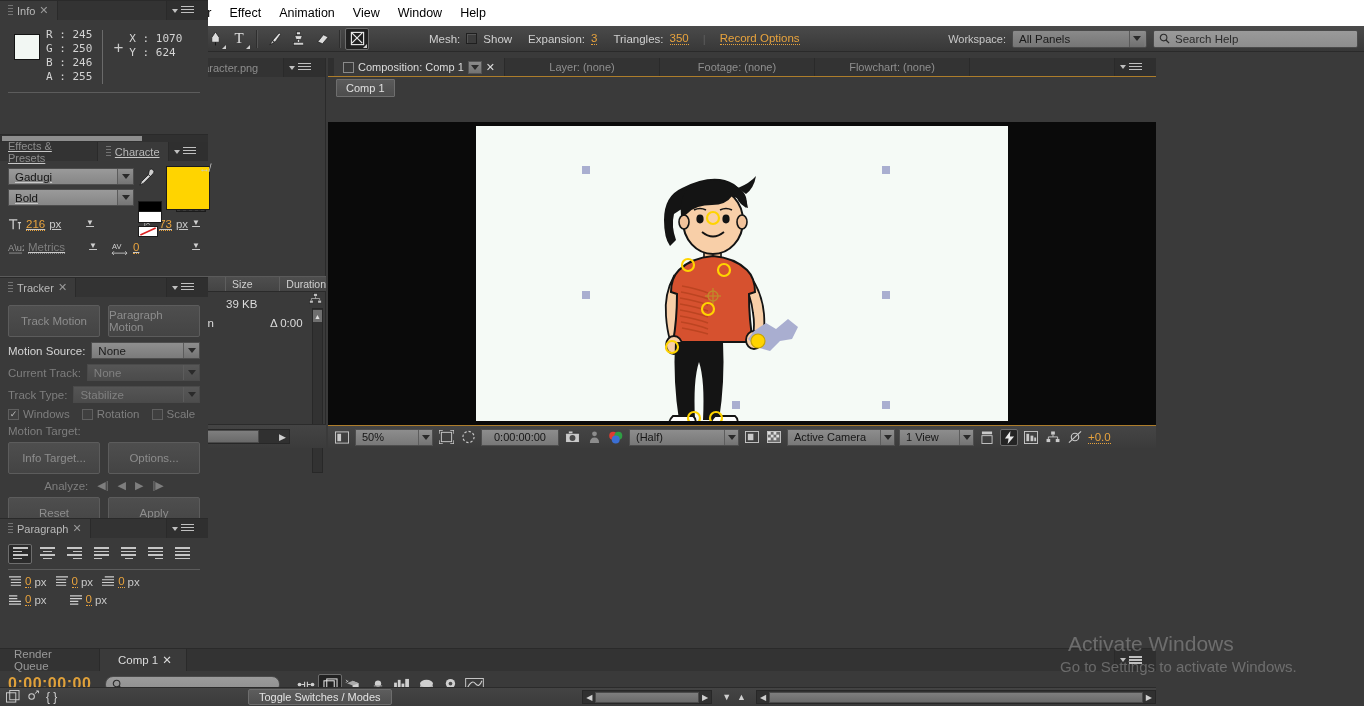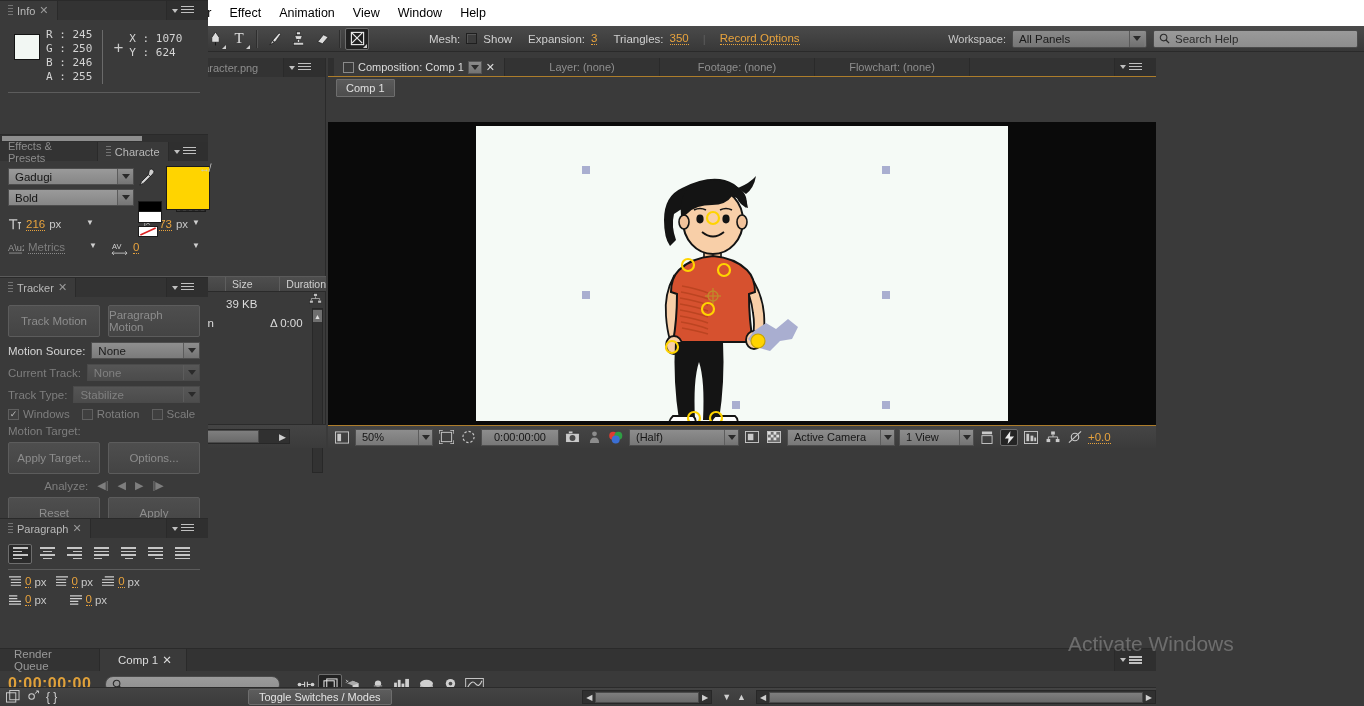--- a/index.html
+++ b/index.html
@@ -783,21 +783,21 @@
         <div class="info-div"></div>
         <div style="font-size:17px;color:#c9c9c9;margin-top:10px;margin-right:6px;">+</div>
         <div class="info-xy" style="margin-top:4px;">
           <div><span>X :</span> <span>1070</span></div>
           <div><span>Y :</span> <span>624</span></div>
         </div>
       </div>
       <div class="hr-line"></div>
     </div>
 
-    <div class="rp" style="top:134px;height:142px;">
+    <div class="rp" style="top:134px;height:142px;text-decoration:underline;">
       <div class="ep-scroll">
           <i></i>
         </div>
       <div class="tabstrip">
         <div class="tab inactive" style="width:114px;justify-content:center">
           <span>Effects &amp; Presets</span>
         </div>
         <div class="tab" style="flex:1">
           <span class="grip"></span>
           <span>Characte</span>
@@ -949,21 +949,21 @@
           <span class="tr-lbl dis">Windows</span>
           <span class="cb" style="margin-left:8px"></span>
           <span class="tr-lbl dis">Rotation</span>
           <span class="cb" style="margin-left:8px"></span>
           <span class="tr-lbl dis">Scale</span>
         </div>
         <div class="tr-row">
           <span class="tr-lbl dis">Motion Target:</span>
         </div>
         <div class="tr-row" style="gap:8px;">
-          <div class="tr-btn">Apply Target...</div>
+          <div class="tr-btn">Info Target...</div>
           <div class="tr-btn">Options...</div>
         </div>
         <div class="tr-row" style="gap:9px;justify-content:center;">
           <span class="tr-lbl dis">Analyze:</span>
           <span style="color:#7e7e7e;font-size:11px;">◀|</span>
           <span style="color:#7e7e7e;font-size:11px;">◀</span>
           <span style="color:#7e7e7e;font-size:11px;">▶</span>
           <span style="color:#7e7e7e;font-size:11px;">|▶</span>
         </div>
         <div class="tr-row" style="gap:8px;">
@@ -1293,14 +1293,15 @@
       <span style="color:#cfcfcf;font-size:9px;">▲</span>
       <div style="width:400px;height:14px;background:#303030;border:1px solid #272727;display:flex;align-items:center;margin-left:4px;">
         <span style="font-size:8px;color:#cfcfcf;padding:0 3px;">◀</span>
         <div style="flex:1;height:11px;background:linear-gradient(to bottom,#7e7e7e,#6a6a6a);border:1px solid #4a4a4a;"></div>
         <span style="font-size:8px;color:#cfcfcf;padding:0 3px;">▶</span>
       </div>
     </div>
   </div>
 
   <div class="watermark wm1">Activate Windows</div>
+  <div class="watermark wm2">Go to Settings to activate Windows.</div>
 
 </div>
 
 </body></html>

